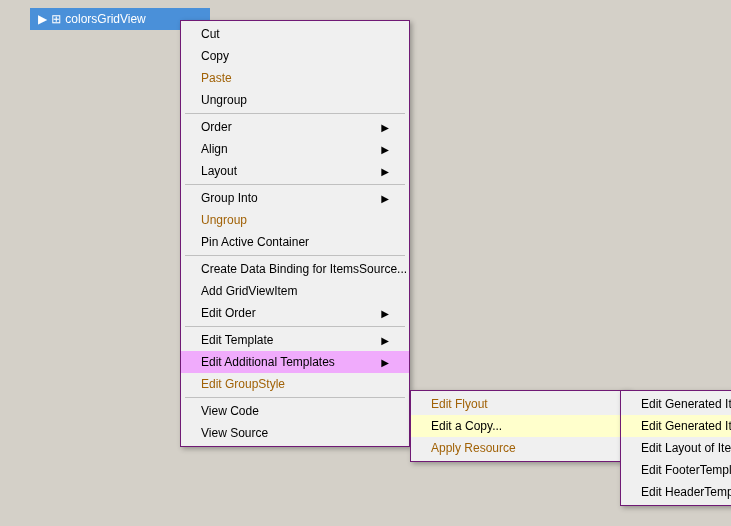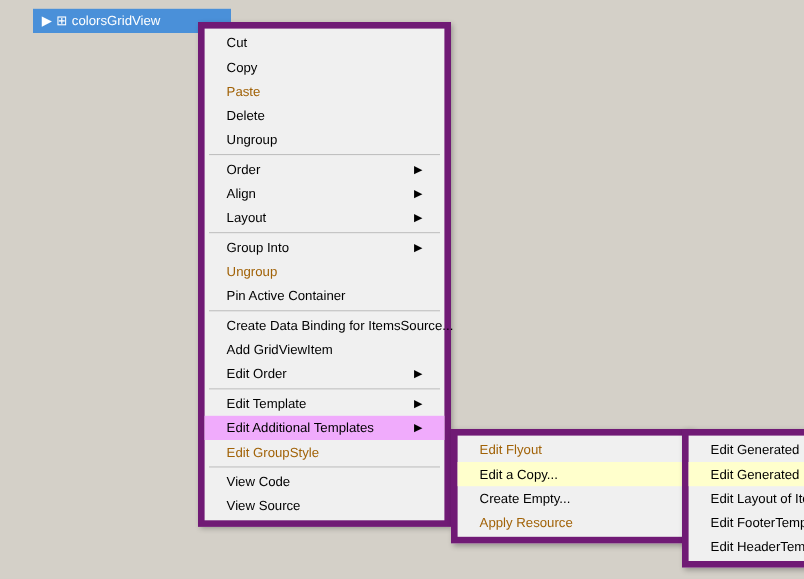--- a/index.html
+++ b/index.html
@@ -26,21 +26,21 @@
       align-items: center;
       gap: 4px;
       height: 22px;
       min-width: 180px;
     }
 
     
     .context-menu {
       position: absolute;
       background: #f0f0f0;
-      border: 6px solid #701a75;
+      border: 1px solid #701a75;
       box-shadow: 2px 2px 5px rgba(0,0,0,0.3);
       min-width: 220px;
       padding: 2px 0;
     }
 
     .menu-item {
       padding: 4px 20px 4px 20px;
       cursor: default;
       display: flex;
       align-items: center;
@@ -112,23 +112,20 @@
   <div class="menu-item">
     <span>Cut</span>
   </div>
   <div class="menu-item">
     <span>Copy</span>
   </div>
   <div class="menu-item disabled">
     <span>Paste</span>
   </div>
   <div class="menu-item">
-    <span>Delete</span>
-  </div>
-  <div class="menu-item">
     <span>Ungroup</span>
   </div>
   <div class="menu-separator"></div>
   <div class="menu-item">
     <span>Order</span>
     <span class="submenu-arrow">▶</span>
   </div>
   <div class="menu-item">
     <span>Align</span>
     <span class="submenu-arrow">▶</span>
@@ -180,23 +177,20 @@
   </div>
 </div>
 
 <div class="context-menu secondary-menu">
   <div class="menu-item disabled">
     <span>Edit Flyout</span>
   </div>
   <div class="menu-item edit-a-copy">
     <span>Edit a Copy...</span>
   </div>
-  <div class="menu-item">
-    <span>Create Empty...</span>
-  </div>
   <div class="menu-item disabled">
     <span>Apply Resource</span>
   </div>
 </div>
 
 <div class="context-menu tertiary-menu">
   <div class="menu-item">
     <span>Edit Generated Items (ItemTemplate)</span>
 
   </div>

